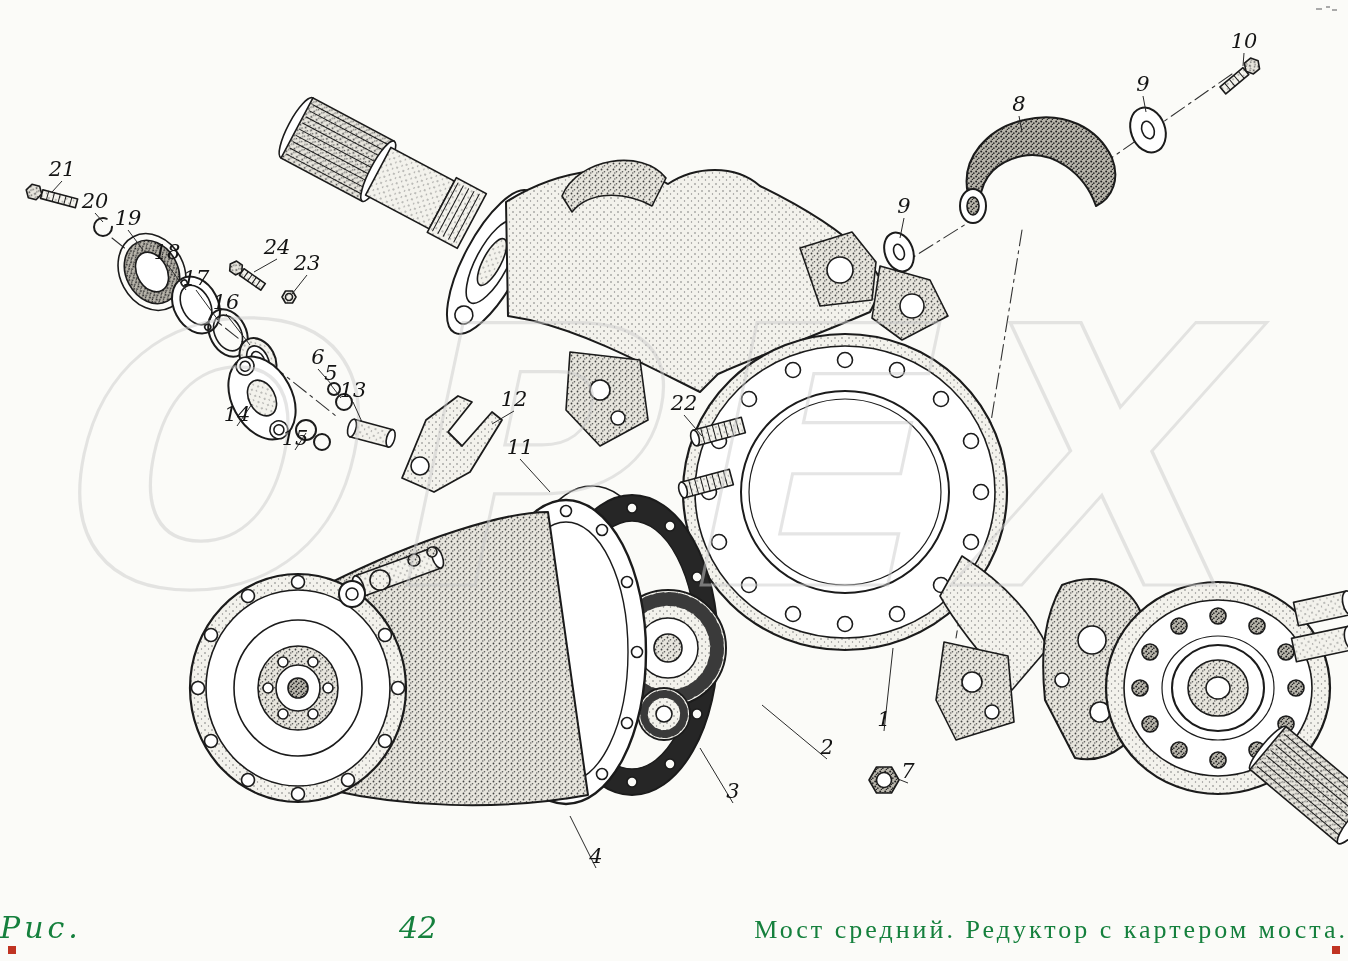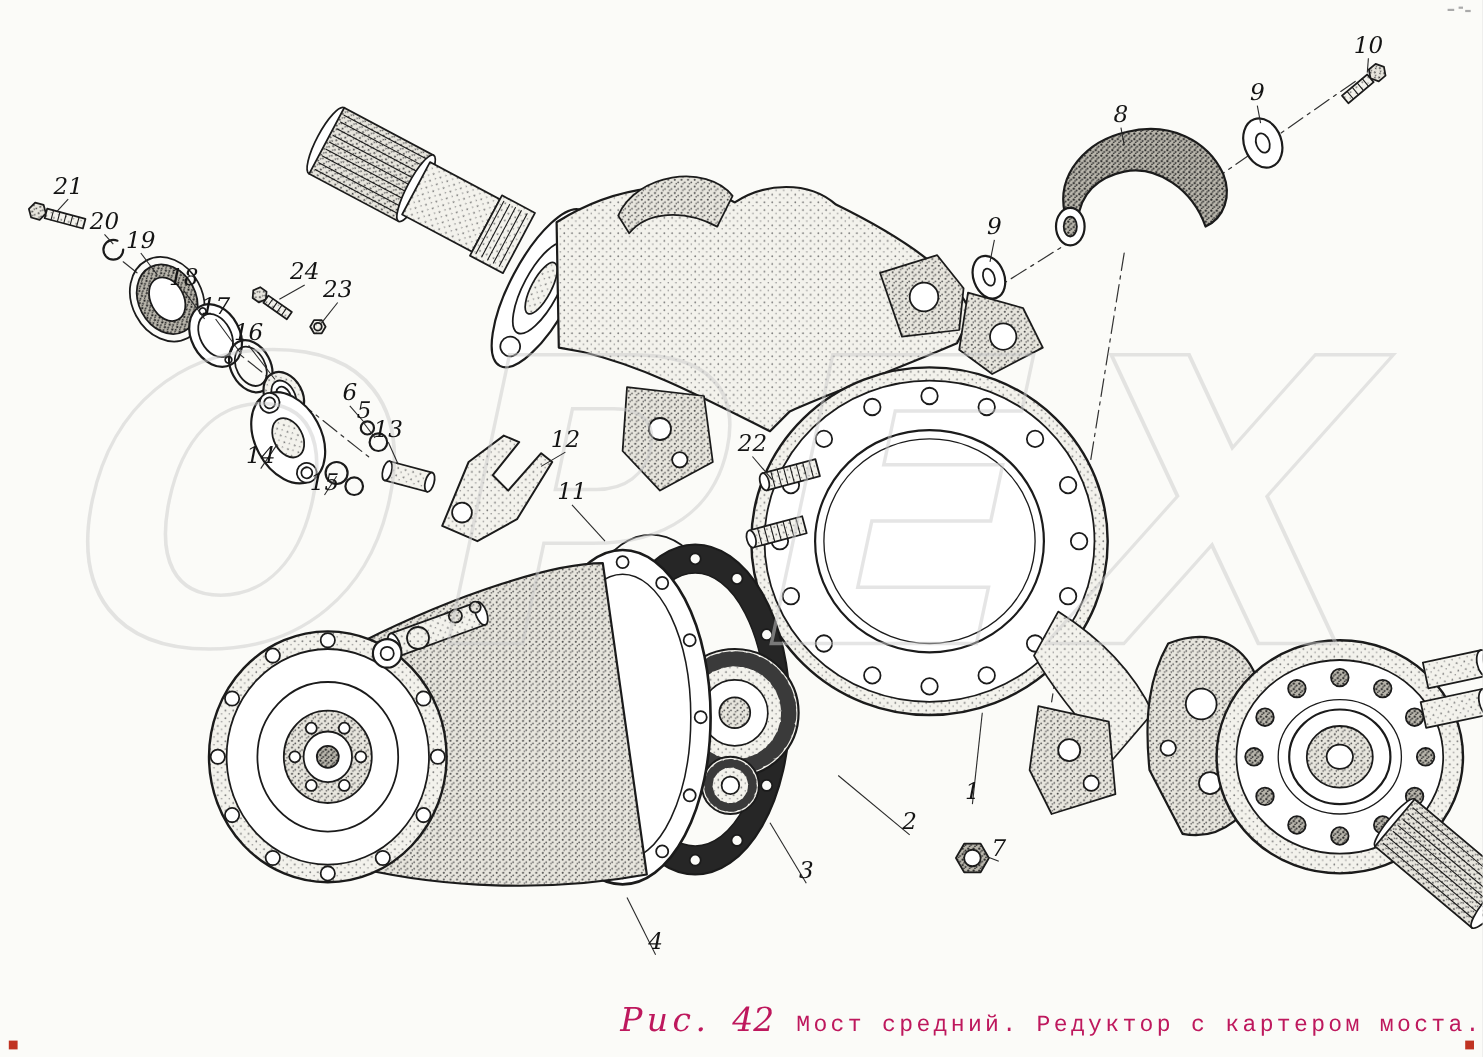--- a/index.html
+++ b/index.html
@@ -5,25 +5,25 @@
   html,body{margin:0;padding:0;background:#dadada;}
   #screen{position:relative;width:1348px;height:961px;background:#fbfbf8;overflow:hidden;
           font-family:"DejaVu Serif",serif;}
   #drawing{position:absolute;left:0;top:0;}
   .dashdot{stroke:#333;stroke-width:1.1;stroke-dasharray:16 5 3 5;fill:none;}
   .leader{stroke:#2a2a2a;stroke-width:1;fill:none;}
   .callout-num{font-family:"DejaVu Serif",serif;font-style:italic;font-size:21px;
                fill:#141414;stroke:none;}
   .watermark{font-family:"DejaVu Sans",sans-serif;font-weight:bold;letter-spacing:30px;
              opacity:.5;}
-  .caption{position:absolute;left:0;right:0;bottom:16px;display:flex;justify-content:flex-end;
-           align-items:baseline;gap:20px;color:#be185d;}
+  .caption{position:absolute;left:0;right:0;bottom:16px;display:flex;justify-content:space-between;
+           align-items:baseline;gap:20px;color:#15803d;}
   .cap-prefix{font-style:italic;font-size:30px;letter-spacing:4px;}
   .cap-num{font-style:italic;font-size:30px;}
-  .cap-text{font-family:Liberation Mono, monospace;font-size:21px;letter-spacing:3px;}
+  .cap-text{font-family:Liberation Serif, serif;font-size:26px;letter-spacing:3px;}
 </style>
 </head>
 <body>
 
 <div id="screen">
 
 <svg id="drawing" width="1348" height="961" viewBox="0 0 1348 961" xmlns="http://www.w3.org/2000/svg">
   <defs>
     <pattern id="stipL" width="7" height="7" patternUnits="userSpaceOnUse">
       <rect width="7" height="7" fill="#f3f2ec"></rect>

